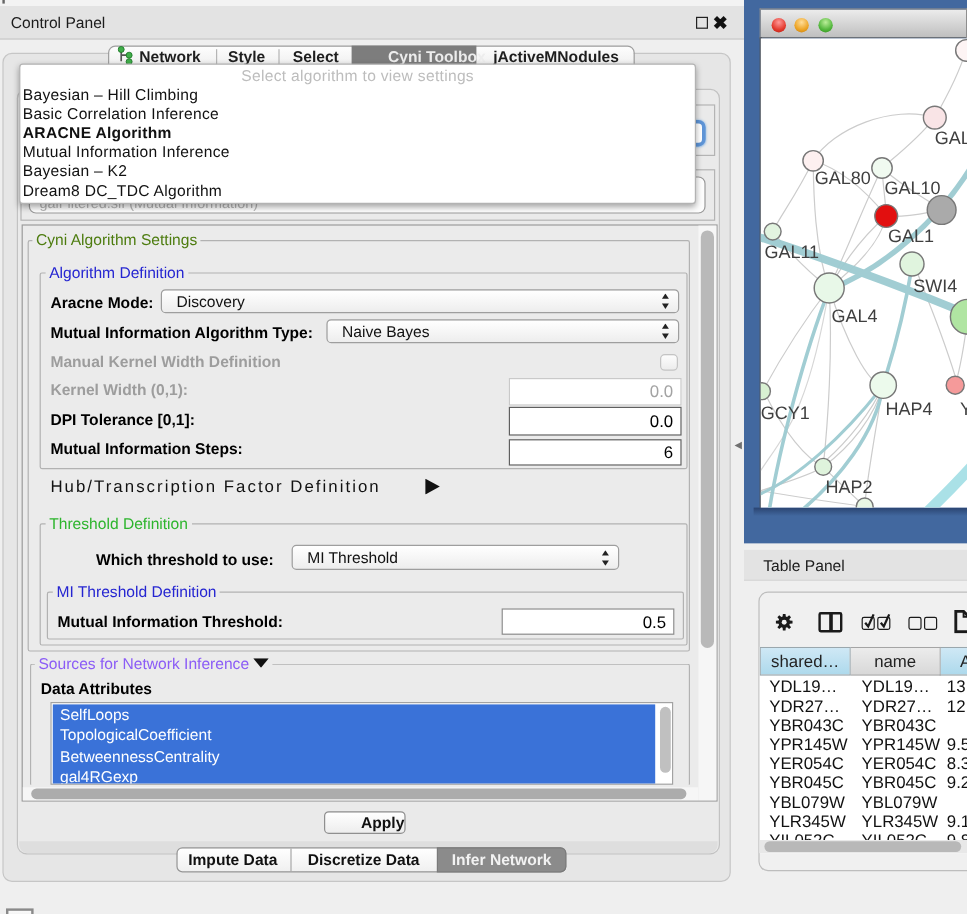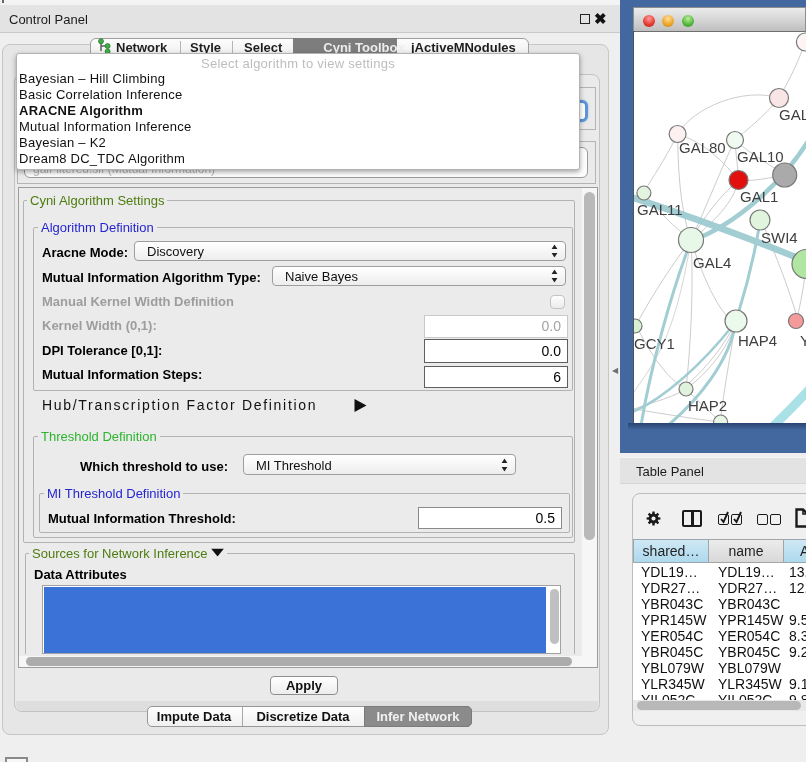--- a/index.html
+++ b/index.html
@@ -127,32 +127,33 @@
     </svg>
 </div>
 
 <div class="grp" style="left:39px;top:493px;width:531px;height:40px;"></div>
 <div class="gl" style="left:44px;top:493px;color:#2525d1;">MI Threshold Definition</div>
 
 <div class="lbl" style="left:48px;top:518px;text-align:center;">Mutual Information Threshold:</div>
 <div class="field" style="left:418px;top:507px;width:144px;height:22px;border:1px solid #8a8a8a;color:#000;line-height:20px;">0.5</div>
 
 <div class="grp" style="left:25px;top:553px;width:550px;height:101px;border-bottom:none;border-radius:2px 2px 0 0;"></div>
-<div class="gl" style="left:29px;top:553px;color:#4d7c0f;">Sources for Network Inference <svg width="13" height="8" viewBox="0 0 13 8" style="margin-bottom:1px;">
+<div class="gl" style="left:29px;top:553px;color:#8b5cf6;">Sources for Network Inference <svg width="13" height="8" viewBox="0 0 13 8" style="margin-bottom:1px;">
       <path d="M0 0 H13 L6.5 8 Z" fill="#111"></path>
     </svg></div>
 <div class="lbl" style="left:34px;top:574px;">Data Attributes</div>
 
 <div class="abs" style="left:42px;top:585px;width:519px;height:69px;background:#fff;border:1px solid #a2a2a2;box-sizing:border-box;overflow:hidden;">
   <div style="position:absolute;left:1px;top:1px;width:502px;height:70px;background:#3a72d8;"></div>
+  <div style="position:absolute;left:7px;top:1px;font-size:13px;color:#fff;line-height:17.3px;">SelfLoops<br>TopologicalCoefficient<br>BetweennessCentrality<br>gal4RGexp</div>
   <div style="position:absolute;left:507px;top:3px;width:9px;height:55px;background:#c0c0c0;border-radius:4.5px;"></div>
 </div>
 
 <div class="abs" style="left:270px;top:676px;width:68px;height:19px;background:linear-gradient(#ffffff,#ededed);
-     border:1px solid #8f8f8f;border-radius:4px;box-sizing:border-box;text-align:center;
+     border:1px solid #8f8f8f;border-radius:4px;box-sizing:border-box;text-align:right;
      font-size:13px;font-weight:bold;color:#111;line-height:17px;">Apply</div>
 
 <div class="abs" style="left:147px;top:706px;width:325px;height:21px;border:1px solid #979797;
      border-radius:5px;background:linear-gradient(#ffffff,#f0f0f0);box-sizing:border-box;"></div>
 <div class="abs" style="left:364px;top:706px;width:108px;height:21px;background:#8b8b8b;
      border:1px solid #7b7b7b;border-radius:0 5px 5px 0;box-sizing:border-box;"></div>
 <div class="abs" style="left:242px;top:707px;width:1px;height:19px;background:#a8a8a8;"></div>
 <div class="abs" style="left:194px;top:716px;transform:translate(-50%,-50%);font-size:13px;font-weight:bold;color:#111;">Impute Data</div>
 <div class="abs" style="left:303px;top:716px;transform:translate(-50%,-50%);font-size:13px;font-weight:bold;color:#111;">Discretize Data</div>
 <div class="abs" style="left:418px;top:716px;transform:translate(-50%,-50%);font-size:13px;font-weight:bold;color:#f2f2f2;">Infer Network</div>

